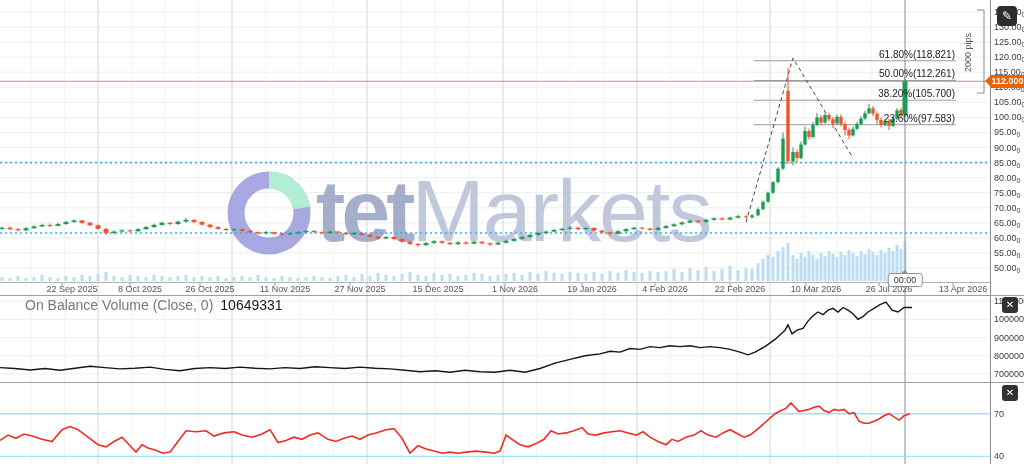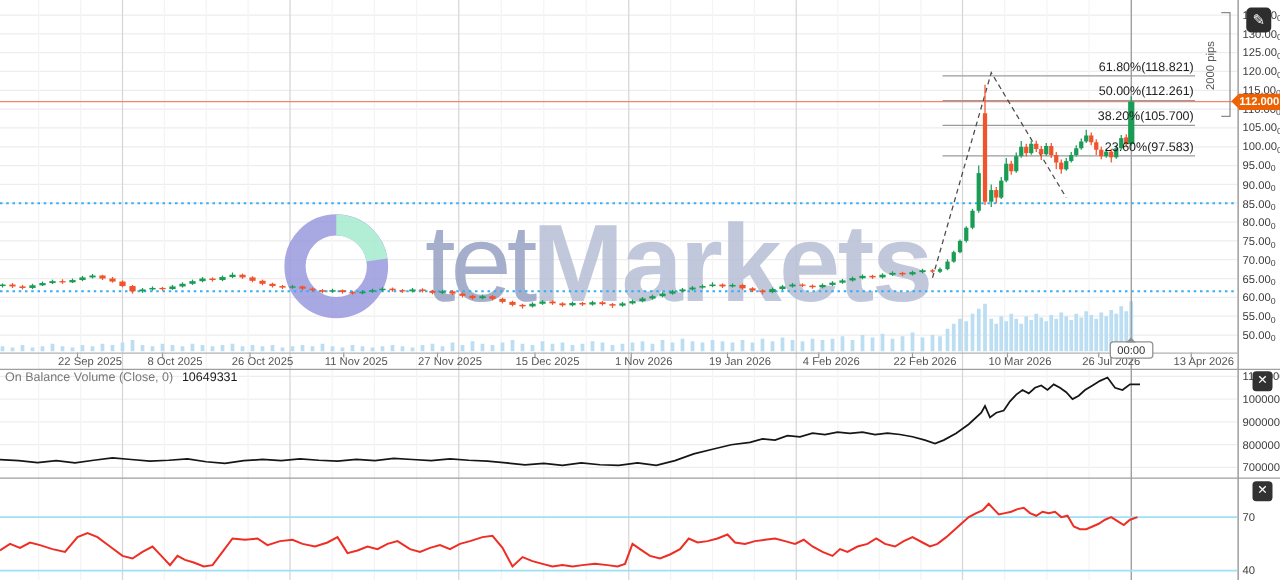--- a/index.html
+++ b/index.html
@@ -2,35 +2,35 @@
 <html><head>
 <meta charset="utf-8">
 <style>
   html,body{margin:0;padding:0;background:#fff;}
   .root{position:relative;width:1024px;height:464px;background:#fff;overflow:hidden;
         font-family:"Liberation Sans",sans-serif;}
   svg.layer{position:absolute;left:0;top:0;}
   
   .watermark{position:absolute;left:222px;top:163px;height:96px;display:flex;align-items:center;
              opacity:.85;pointer-events:none;}
-  .wm-bold{font-size:88px;font-weight:normal;color:#96a1c3;letter-spacing:-4px;line-height:88px;margin-left:24px;}
-  .wm-light{font-size:88px;font-weight:700;color:#b8bfd5;letter-spacing:-2px;line-height:88px;}
+  .wm-bold{font-size:88px;font-weight:bold;color:#96a1c3;letter-spacing:-4px;line-height:88px;}
+  .wm-light{font-size:88px;font-weight:400;color:#b8bfd5;letter-spacing:-2px;line-height:88px;}
   
   .axis{position:absolute;left:990px;top:0;width:34px;height:464px;background:#fff;
         border-left:1px solid #8a8a8a;}
   .tick-label{position:absolute;left:3px;font-size:9px;color:#3c3c3c;white-space:nowrap;line-height:10px;}
   .tick-label .sub{font-size:7px;vertical-align:-2px;}
   .price-tag{position:absolute;left:991px;top:75px;width:33px;height:13px;background:#ee6100;
              color:#fff;font-size:9px;font-weight:bold;text-align:center;line-height:13px;z-index:6;}
   .price-tag:before{content:"";position:absolute;left:-6px;top:0;border-top:6.5px solid transparent;
              border-bottom:6.5px solid transparent;border-right:6px solid #ee6100;}
   .fib-label{position:absolute;right:69px;font-size:10px;color:#222;white-space:nowrap;z-index:4;text-align:right;}
   .date-label{position:absolute;top:284px;font-size:9px;color:#555;transform:translateX(-50%);
               white-space:nowrap;z-index:3;margin-left:10px;}
-  .panel-title{position:absolute;left:4px;font-size:10px;color:#787878;white-space:nowrap;z-index:4;}
+  .panel-title{position:absolute;left:25px;font-size:14px;color:#787878;white-space:nowrap;z-index:4;}
   .panel-value-dark{color:#1a1a1a;margin-left:7px;}
   .panel-value-red{color:#e53028;margin-left:7px;}
   .sep{position:absolute;left:0;width:1024px;height:1px;background:#9f9f9f;z-index:3;}
   .xaxis-line{position:absolute;left:0;top:282px;width:990px;height:1px;background:#b2b2b2;z-index:2;}
   .xbtn{position:absolute;left:1002px;width:16px;height:16px;background:#323232;border-radius:3px;
         color:#fff;font-size:10px;line-height:16px;text-align:center;cursor:pointer;z-index:7;}
   .editbtn{position:absolute;left:997px;top:6px;width:20px;height:20px;background:#2d2d2d;
         border-radius:4px;color:#fff;font-size:12px;line-height:20px;text-align:center;cursor:pointer;z-index:7;}
   .time-tag{position:absolute;left:905px;top:273px;transform:translateX(-50%);background:#fff;
         border:1px solid #8f8f8f;border-radius:3px;font-size:9px;color:#333;padding:0 5px;

